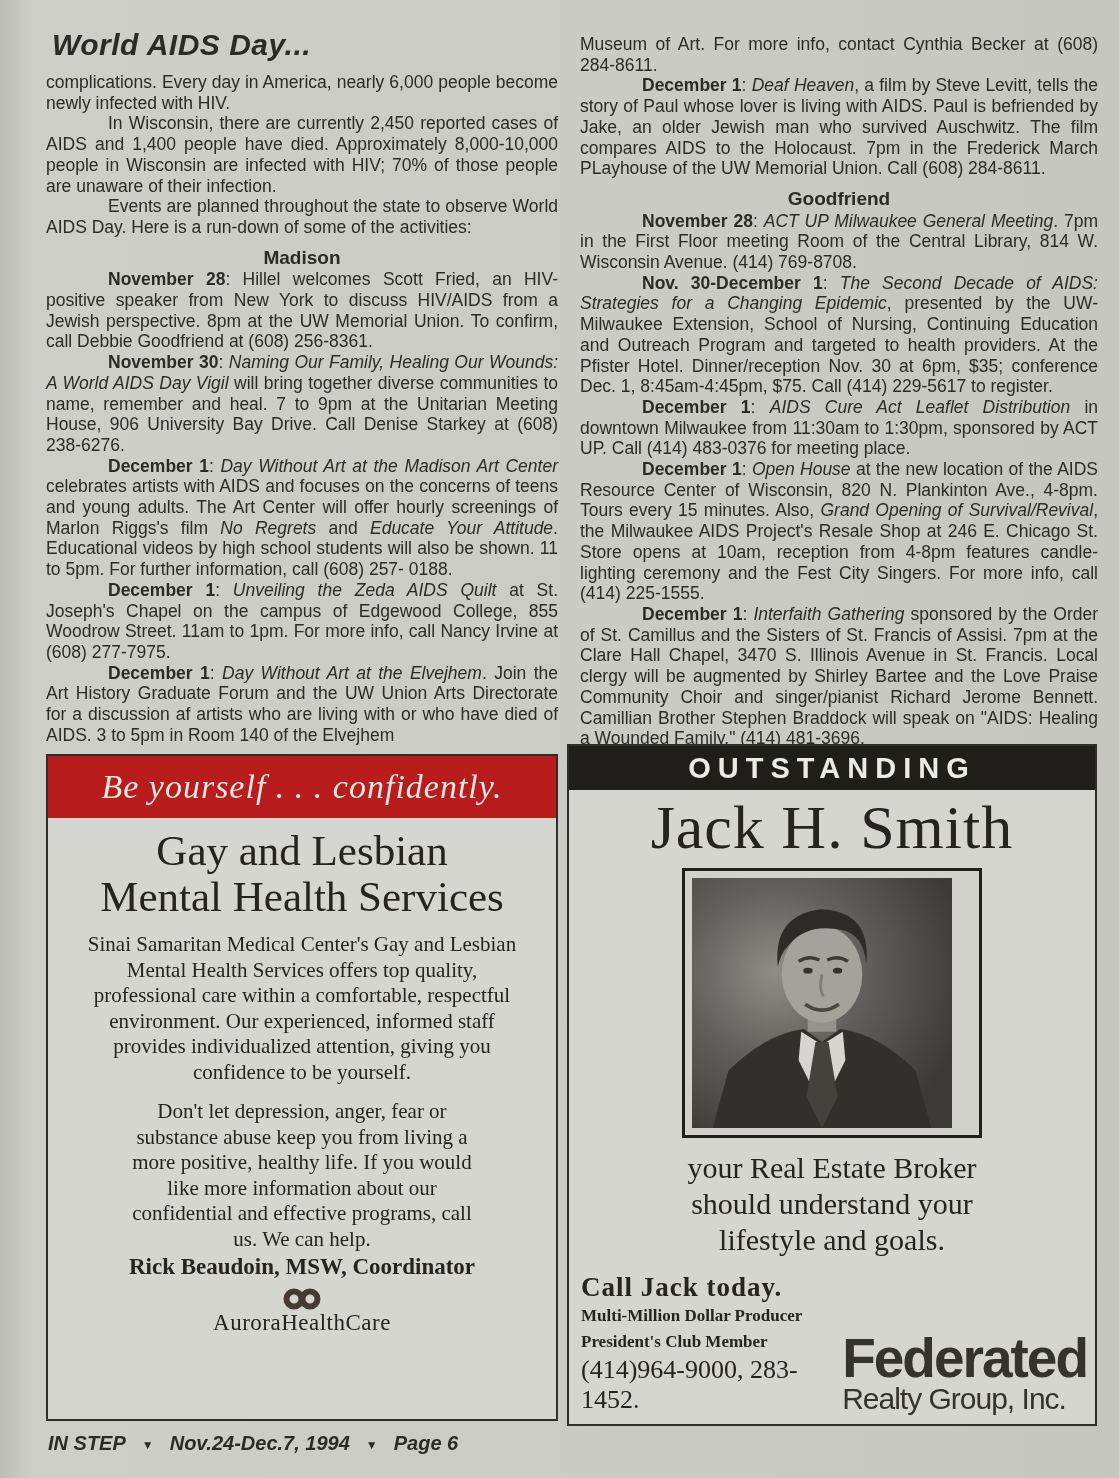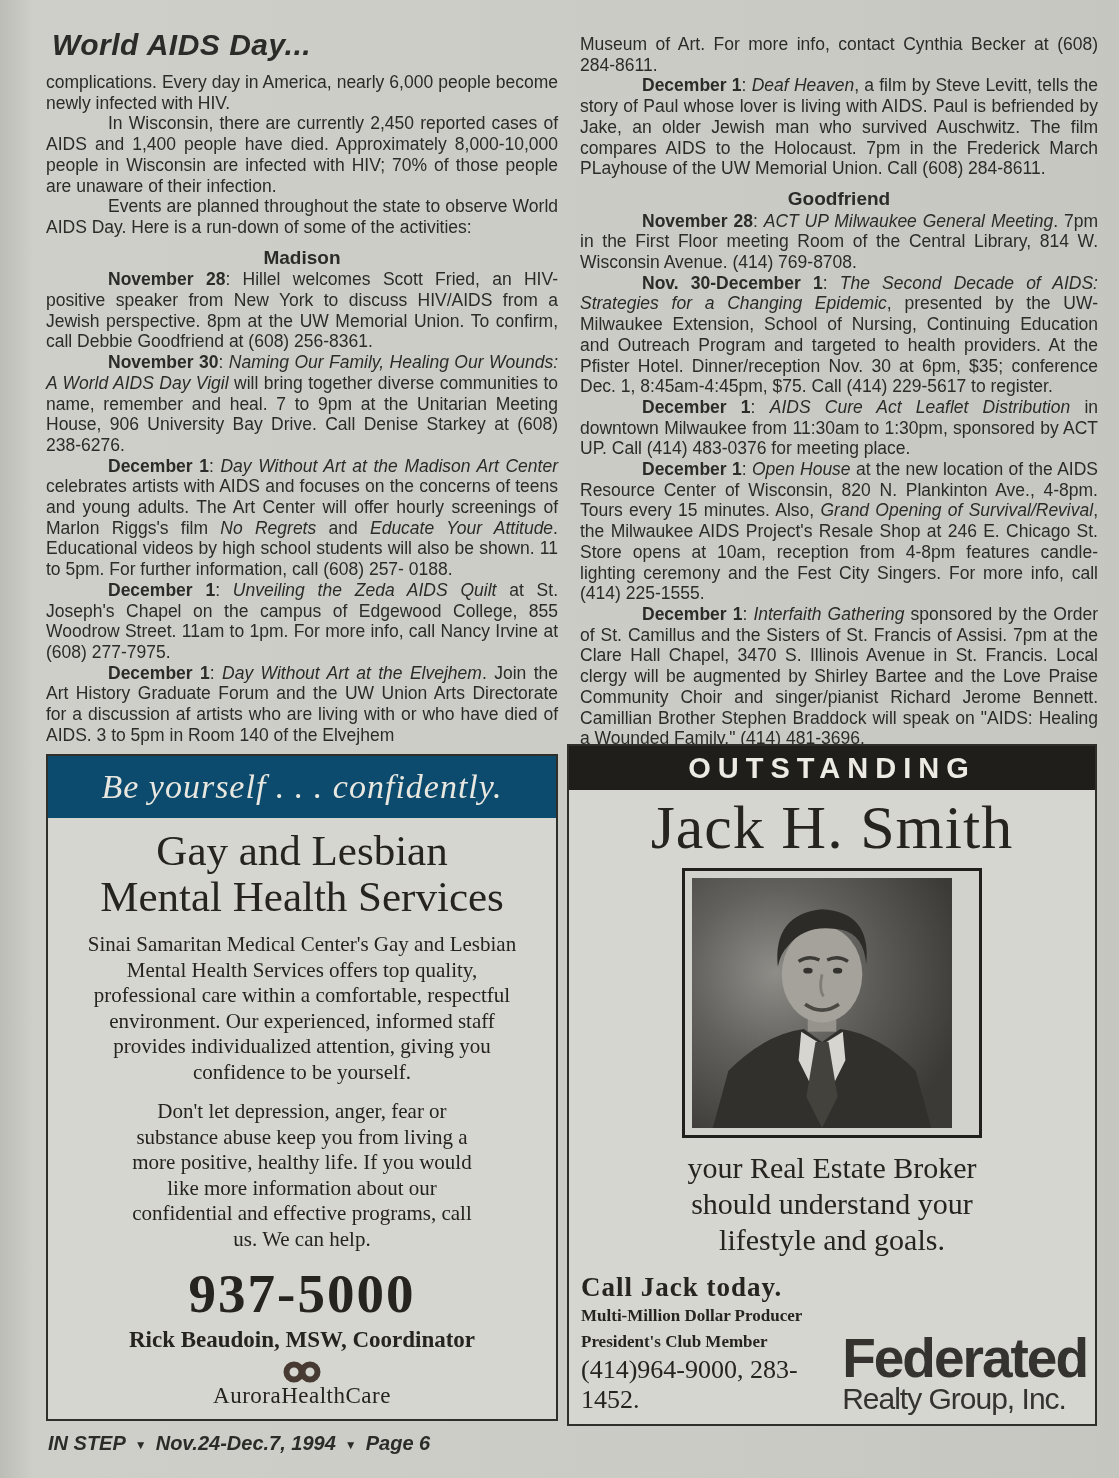--- a/index.html
+++ b/index.html
@@ -15,21 +15,21 @@
   .art-title{font-style:italic;font-weight:bold;font-size:30px;line-height:34px;letter-spacing:.5px;margin:0 0 10px 6px;text-align:left;}
   .para{margin:0;}
   .para.ind{text-indent:62px;}
   .para .b{font-weight:bold;}
   .para .i{font-style:italic;}
   .sec-h{font-weight:bold;font-size:19px;text-align:center;margin:10px 0 1px 0;}
   
   .ad1{position:absolute;left:46px;top:754px;width:512px;height:667px;box-sizing:border-box;
        border:2px solid #2e2e2a;background:#d6d6d0;text-align:center;
        font-family:"Liberation Serif",serif;color:#26241f;}
-  .ad1-bar{height:62px;background:#0c4a6e;color:#e9e8e0;display:flex;align-items:center;justify-content:center;
+  .ad1-bar{height:62px;background:#b91c1c;color:#e9e8e0;display:flex;align-items:center;justify-content:center;
        font-style:italic;font-size:34px;letter-spacing:1px;}
   .ad1-title{font-size:43px;line-height:46px;margin-top:10px;}
   .ad1-p1{font-size:21px;line-height:25.5px;margin:12px 34px 0;}
   .ad1-p2{font-size:21px;line-height:25.5px;margin:14px 76px 0;}
   .ad1-phone{font-size:55px;font-weight:bold;margin-top:10px;letter-spacing:2px;}
   .ad1-coord{font-size:23px;font-weight:bold;margin-top:2px;}
   .ad1-hosp-wrap{margin-top:14px;}
   .ad1-hosp{display:inline-block;font-size:30px;border-bottom:2px solid #26241f;padding:0 6px 3px;}
   .aurora{margin-top:8px;height:22px;}
   .ad1-brand{font-size:23px;letter-spacing:.5px;}
@@ -44,21 +44,21 @@
   .photo{width:260px;height:250px;display:block;}
   .ad2-tagline{font-size:30px;line-height:36px;margin-top:12px;}
   .ad2-bottom{display:flex;align-items:flex-end;margin:14px 8px 0 12px;text-align:left;}
   .ad2-call{font-size:27px;font-weight:bold;letter-spacing:1px;}
   .ad2-creds div{font-size:17px;font-weight:bold;line-height:26px;}
   .ad2-phone{font-size:26px;line-height:30px;}
   .ad2-brand{text-align:left;font-family:"Liberation Sans",sans-serif;color:#34332f;}
   .ad2-brand-top{font-size:55px;line-height:50px;font-weight:bold;letter-spacing:-2px;}
   .ad2-brand-bottom{font-size:30px;line-height:32px;letter-spacing:-1px;}
   
-  .footer{position:absolute;left:48px;top:1432px;font-weight:bold;font-style:italic;font-size:20px;color:#2b2b29;display:flex;align-items:center;gap:9px;}
+  .footer{position:absolute;left:48px;top:1432px;font-weight:bold;font-style:italic;font-size:20px;color:#2b2b29;display:flex;align-items:center;gap:16px;}
   .footer .tri{font-size:12px;font-style:normal;position:relative;top:1px;}
 </style>
 </head>
 <body>
 
 <div class="page">
 
   <div class="col col1">
     <div class="art-title">World AIDS Day...</div>
     <div>
@@ -88,21 +88,20 @@
   </div>
 
   <div class="ad1">
     <div class="ad1-bar">Be yourself . . . confidently.</div>
     <div class="ad1-title">
         <div>Gay and Lesbian</div>
         <div>Mental Health Services</div>
       </div>
     <p class="ad1-p1">Sinai Samaritan Medical Center's Gay and Lesbian Mental Health Services offers top quality, professional care within a comfortable, respectful environment. Our experienced, informed staff provides individualized attention, giving you confidence to be yourself.</p>
     <p class="ad1-p2">Don't let depression, anger, fear or substance abuse keep you from living a more positive, healthy life. If you would like more information about our confidential and effective programs, call us. We can help.</p>
-    <div class="ad1-phone">937-5000</div>
     <div class="ad1-coord">Rick Beaudoin, MSW, Coordinator</div>
     <div class="aurora">
       <svg width="46" height="22" viewBox="0 0 46 22">
         <circle cx="15" cy="11" r="7.5" fill="none" stroke="#473a33" stroke-width="6"></circle>
         <circle cx="31" cy="11" r="7.5" fill="none" stroke="#473a33" stroke-width="6"></circle>
       </svg>
     </div>
     <div class="ad1-brand">AuroraHealthCare</div>
   </div>
 

